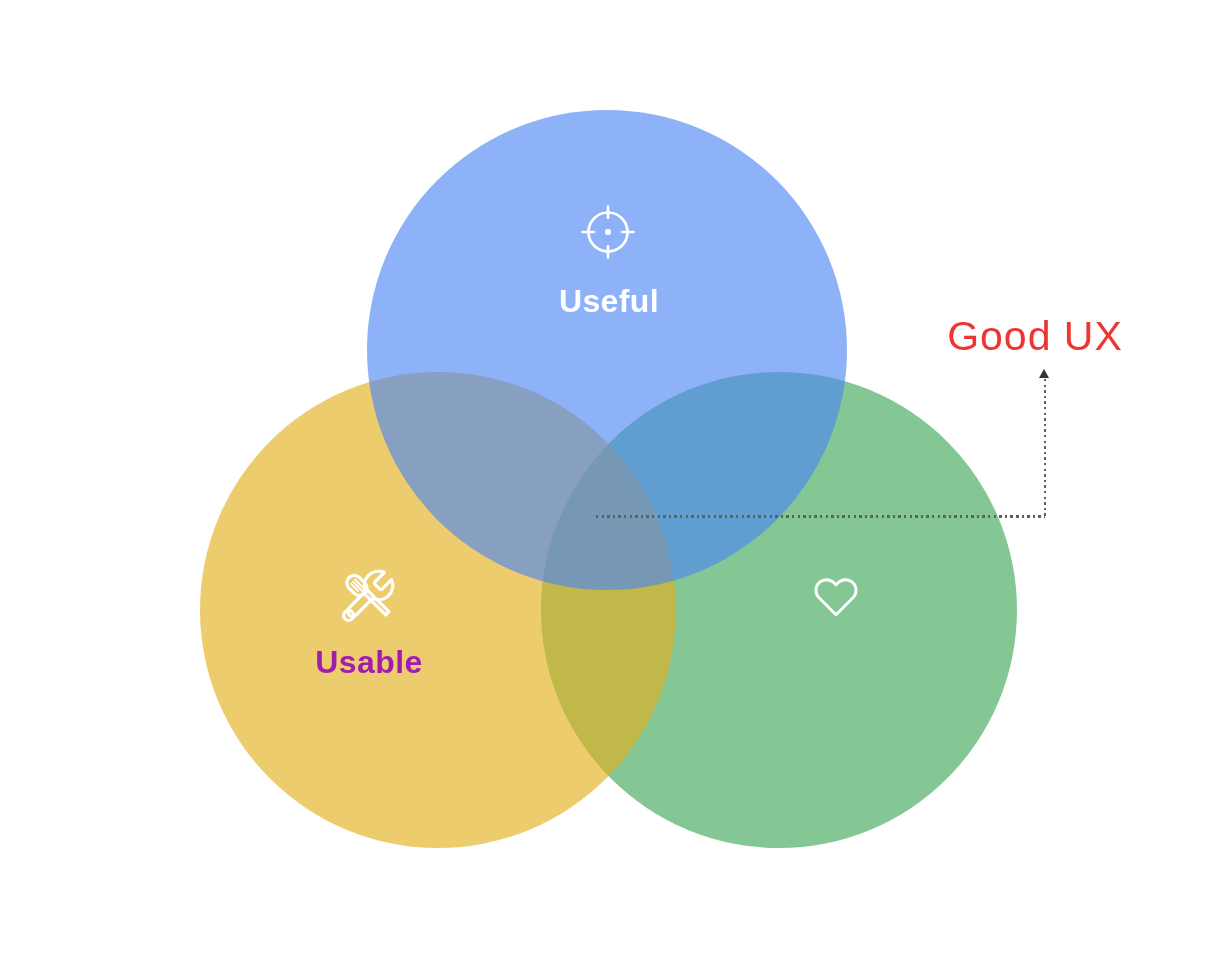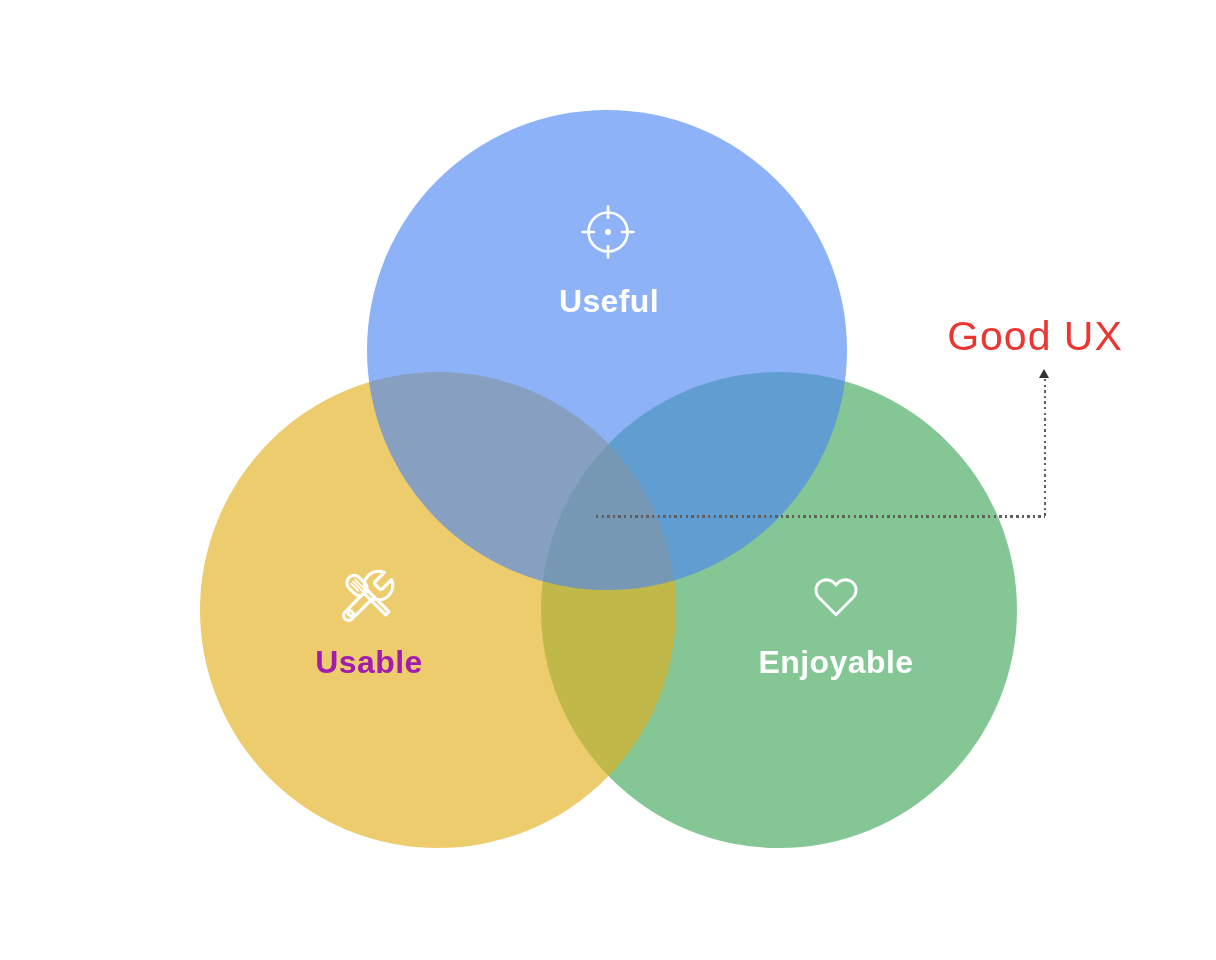--- a/index.html
+++ b/index.html
@@ -91,17 +91,16 @@
       <circle cx="3.4" cy="20.6" r="2.1"></circle>
     </svg>
   </div>
   <div class="vlabel label-usable" style="color: #a21caf;">Usable</div>
 
   <div class="icon icon-enjoyable">
     <svg width="48" height="46" viewBox="0 0 24 24" fill="none" stroke="#ffffff" stroke-width="1.5" stroke-linecap="round" stroke-linejoin="round">
       <path d="M20.84 4.61a5.5 5.5 0 0 0-7.78 0L12 5.67l-1.06-1.06a5.5 5.5 0 0 0-7.78 7.78l1.06 1.06L12 21.23l7.78-7.78 1.06-1.06a5.5 5.5 0 0 0 0-7.78z"></path>
     </svg>
   </div>
-  <div class="vlabel label-enjoyable" style="color: rgb(255, 255, 255);">Enjoyable</div>
 
   <div class="goodux" style="color: rgb(237, 53, 49);">Good UX</div>
 
 </div>
 
 </body></html>

